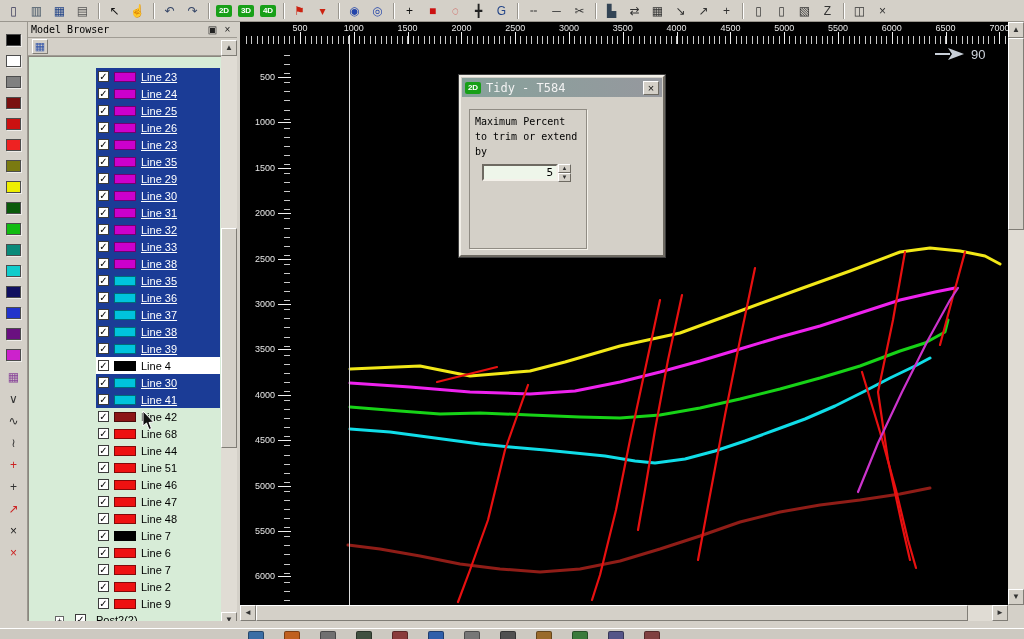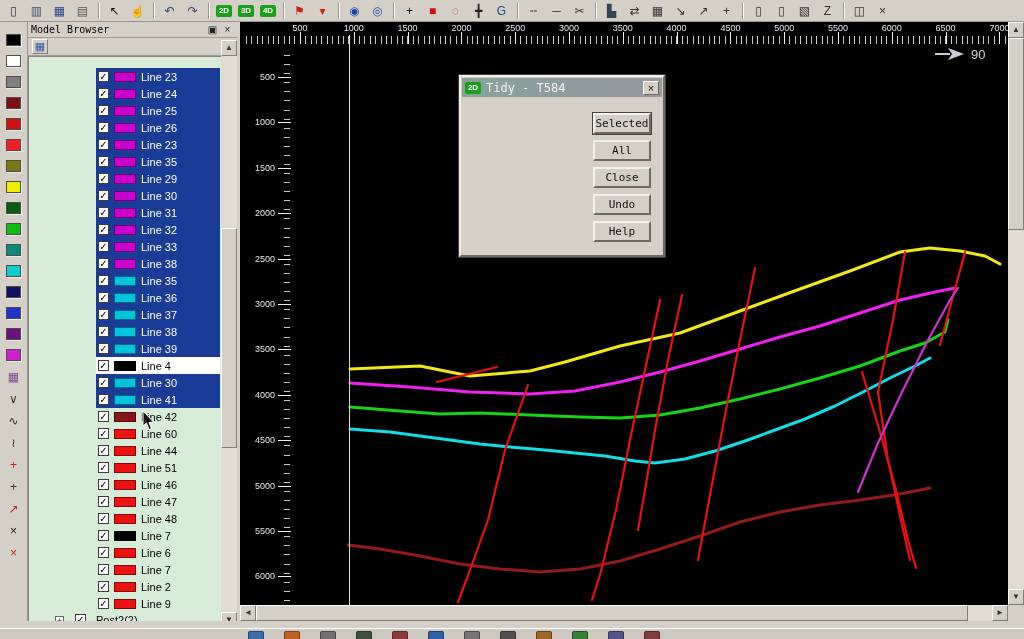--- a/index.html
+++ b/index.html
@@ -35,21 +35,21 @@
   .tree { position:absolute; left:0; top:34px; width:193px; height:572px; background:#d7ecd7;
     border-left:1px solid #8a867e; border-top:1px solid #8a867e; overflow:hidden; }
   .tree-row { position:absolute; left:0; width:193px; height:17px; }
   .row-strip { position:absolute; left:67px; top:0; width:124px; height:17px; display:flex; align-items:center; }
   .row-strip.sel { background:#1b3c96; }
   .row-strip.white { background:#ffffff; }
   .checkbox { width:11px; height:11px; background:#fff; border:1px solid #3c3c3c; color:#000;
     font-size:10px; line-height:9px; text-align:center; margin-left:2px; flex:0 0 auto; }
   .swatch { width:22px; height:10px; margin-left:5px; border:1px solid rgba(0,0,0,.45); flex:0 0 auto; }
   .tree-label { margin-left:5px; font-size:11px; color:#000; white-space:nowrap; }
-  .row-strip.sel .tree-label { color:#fff; }
+  .row-strip.sel .tree-label { color:#fff;text-decoration:underline; }
   .post2row .expander { position:absolute; left:26px; top:4px; width:9px; height:9px; background:#fff;
     border:1px solid #666; font-size:8px; line-height:7px; text-align:center; color:#000; }
   .post2row .checkbox { position:absolute; left:44px; top:2px; }
   .post2row .tree-label { position:absolute; left:62px; top:2px; }
   .mb-scroll { position:absolute; left:193px; top:18px; width:16px; height:588px; background:#e0dcd4; }
   .sb-btn { width:16px; height:16px; background:#d4d0c8; border:1px solid; border-color:#fff #807d76 #807d76 #fff;
     color:#333; font-size:8px; line-height:14px; text-align:center; }
   .mb-scroll .sb-btn.up { position:absolute; left:0; top:0; }
   .mb-scroll .sb-btn.down { position:absolute; left:0; bottom:0; }
   .mb-scroll .sb-thumb { position:absolute; left:0; width:16px; background:#d4d0c8;
@@ -355,21 +355,21 @@
         <div class="row-strip">
           <div class="checkbox">✓</div>
           <div class="swatch" style="background: rgb(139, 21, 21);"></div>
           <span class="tree-label">Line 42</span>
         </div>
       </div>
       <div class="tree-row" style="top: 368px;">
         <div class="row-strip">
           <div class="checkbox">✓</div>
           <div class="swatch" style="background: rgb(238, 17, 17);"></div>
-          <span class="tree-label">Line 60</span>
+          <span class="tree-label">Line 68</span>
         </div>
       </div>
       <div class="tree-row" style="top: 385px;">
         <div class="row-strip">
           <div class="checkbox">✓</div>
           <div class="swatch" style="background: rgb(238, 17, 17);"></div>
           <span class="tree-label">Line 44</span>
         </div>
       </div>
       <div class="tree-row" style="top: 402px;">
@@ -742,27 +742,30 @@
   <div class="corner"></div>
 </div>
 
 <div class="dialog">
   <div class="dlg-inner">
     <div class="dlg-title">
       <span class="dlg-chip">2D</span>
       <span class="dlg-title-text">Tidy - T584</span>
       <span class="dlg-close">×</span>
     </div>
-    <div class="dlg-buttons">
-        <button class="dlg-btn focused">Selected</button>
-        <button class="dlg-btn">All</button>
-        <button class="dlg-btn">Close</button>
-        <button class="dlg-btn">Undo</button>
-        <button class="dlg-btn">Help</button>
-      </div>
+    <div class="dlg-group">
+      <div class="dlg-lab l0">Maximum Percent</div>
+      <div class="dlg-lab l1">to trim or extend</div>
+      <div class="dlg-lab l2">by</div>
+      <input class="dlg-input" value="5" style="">
+      <div class="spinner">
+        <div class="spin">▲</div>
+        <div class="spin">▼</div>
+      </div>
+    </div>
   </div>
 </div>
 
 <div class="bottom-strip"></div>
 <div class="taskbar">
     <div class="tk-item" style="left: 248px; background: rgb(58, 110, 165);"></div>
     <div class="tk-item" style="left: 284px; background: rgb(192, 96, 32);"></div>
     <div class="tk-item" style="left: 320px; background: rgb(112, 112, 112);"></div>
     <div class="tk-item" style="left: 356px; background: rgb(64, 80, 64);"></div>
     <div class="tk-item" style="left: 392px; background: rgb(138, 58, 58);"></div>

